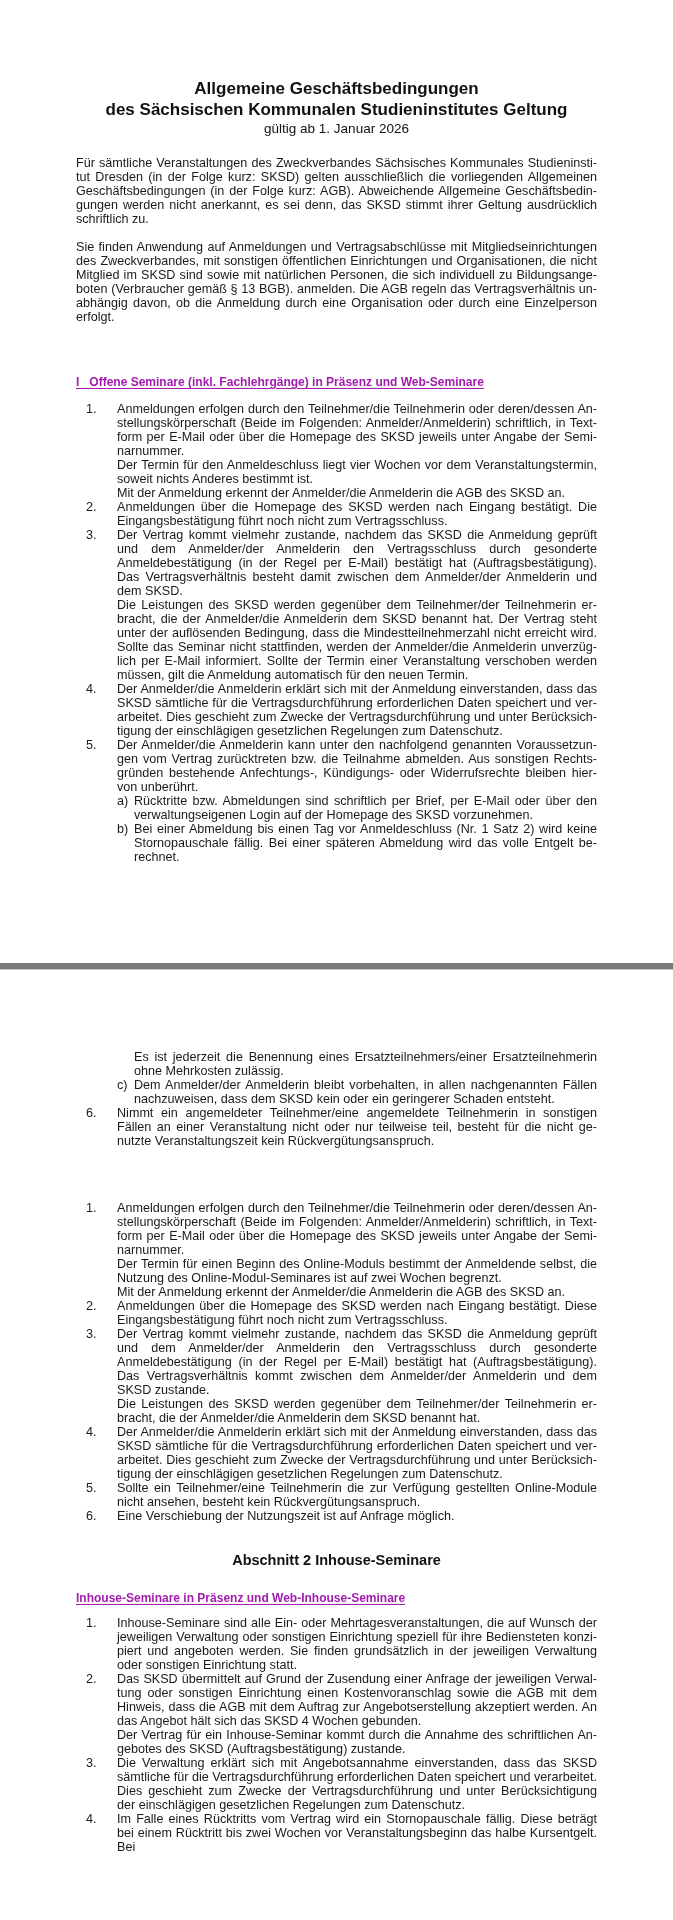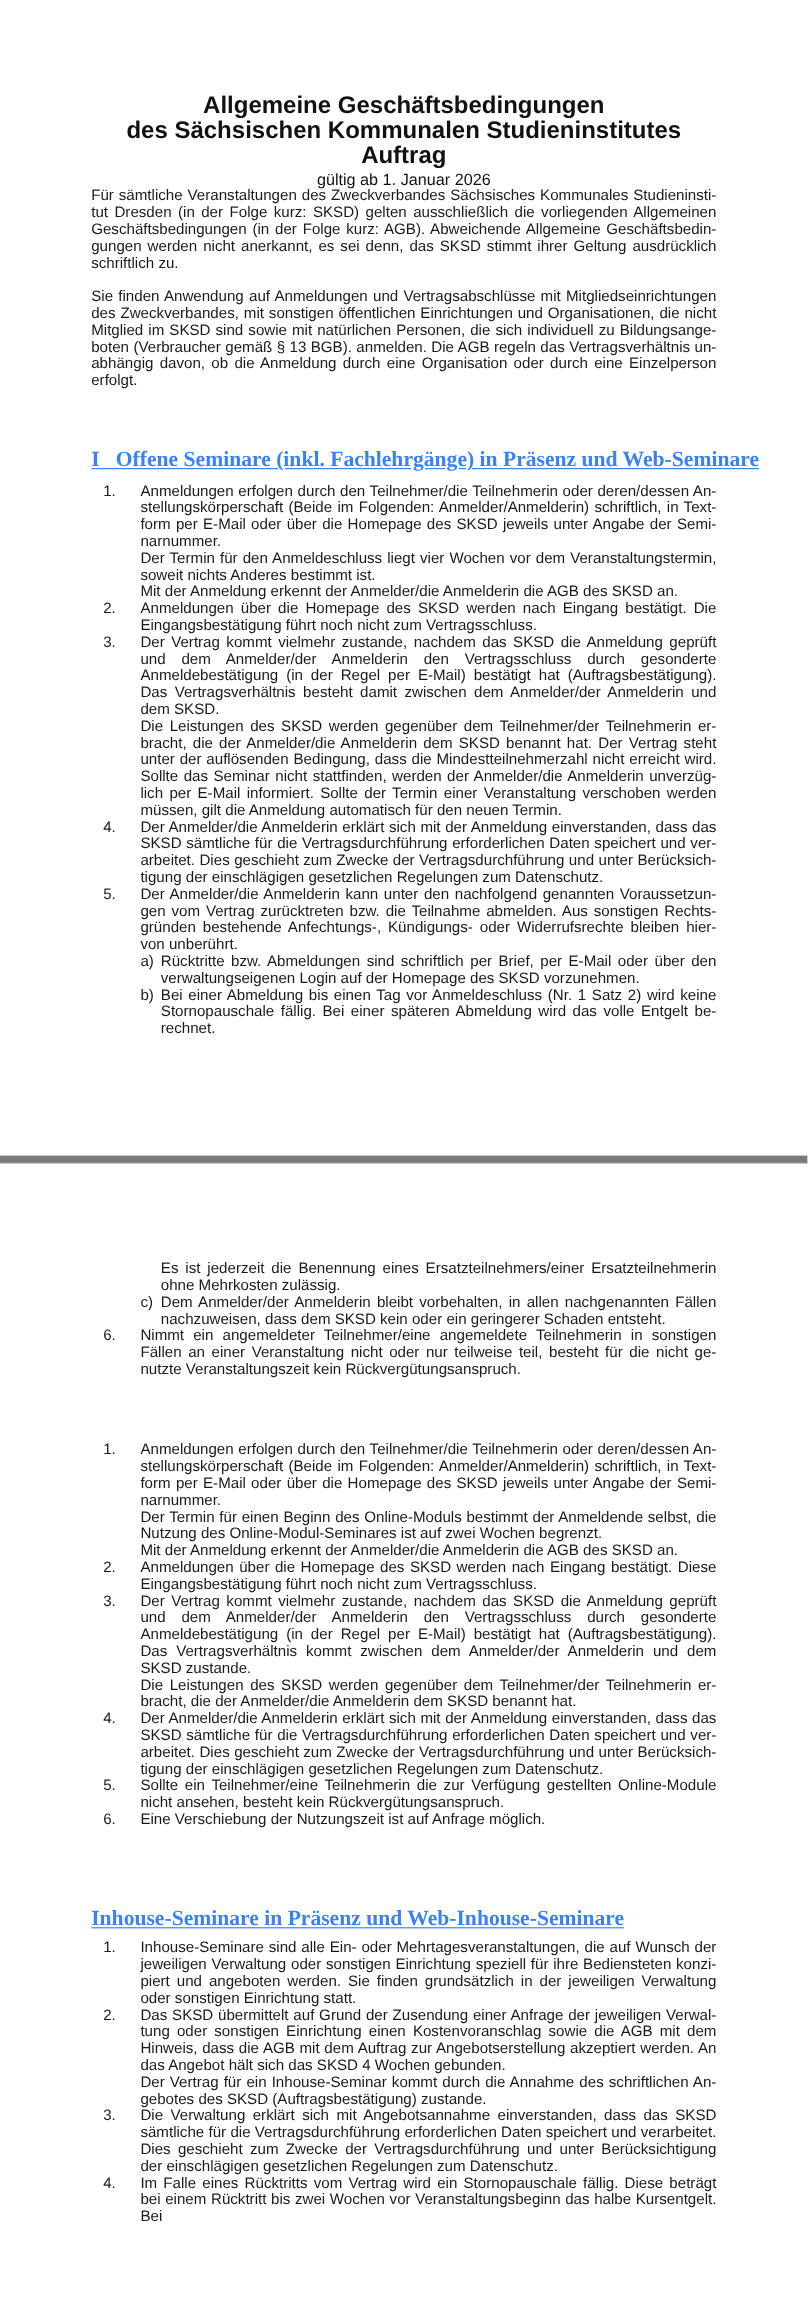--- a/index.html
+++ b/index.html
@@ -3,41 +3,41 @@
 <meta charset="utf-8">
 <style>
   * { box-sizing: border-box; margin: 0; padding: 0; }
   html, body { width: 673px; height: 1920px; background: #ffffff; overflow: hidden; }
   body { font-family: "Liberation Sans", sans-serif; color: #1a1a1a; position: relative; }
   .page { position: absolute; left: 0; width: 673px; background: #ffffff; }
   .page1 { top: 0; height: 963px; }
   .separator { position: absolute; left: 0; top: 963px; width: 673px; height: 7px; background: #7a7a7a; border-bottom: 1px solid #c8c8c8; }
   .page2 { top: 971px; height: 949px; padding-left: 11px; }
   .content { position: absolute; left: 76px; width: 521px; }
-  .title { text-align: center; font-weight: bold; font-size: 20px; line-height: 21px; color: #111; }
+  .title { text-align: center; font-weight: bold; font-size: 17px; line-height: 21px; color: #111; }
   .subtitle { text-align: center; font-size: 13.5px; line-height: 17px; color: #111; }
   .para { font-size: 12.6px; line-height: 14px; text-align: justify; hyphens: manual; margin-top: 12px; }
   .section-title { text-align: center; font-weight: bold; font-size: 14.5px; line-height: 18px; color: #111; }
-  .sub-heading { font-weight: bold; font-size: 18px; line-height: 16px; text-decoration: underline; text-underline-offset: 2px; color: #3b82f6; white-space: pre; font-family: Liberation Serif, serif; }
+  .sub-heading { font-weight: bold; font-size: 12px; line-height: 16px; text-decoration: underline; text-underline-offset: 2px; color: #a21caf; white-space: pre; }
   .list { list-style: none; }
   .item { position: relative; padding-left: 41px; font-size: 12.6px; line-height: 14px; text-align: justify; }
   .item .num { position: absolute; left: 10px; top: 0; }
   .item p { text-align: justify; }
   .subitem { position: relative; padding-left: 17px; font-size: 12.6px; line-height: 14px; text-align: justify; }
   .subitem .letter { position: absolute; left: 0; top: 0; }
   .cont { padding-left: 58px; font-size: 12.6px; line-height: 14px; text-align: justify; }
 </style>
 </head>
 <body>
 
 <div class="page page1">
 
   <div class="content" style="top:78px;">
     <div class="title">Allgemeine Geschäftsbedingungen</div>
-    <div class="title">des Sächsischen Kommunalen Studieninstitutes Auftrag</div>
+    <div class="title">des Sächsischen Kommunalen Studieninstitutes Geltung</div>
     <div class="subtitle">gültig ab 1. Januar 2026</div>
   </div>
 
   <p class="para content" style="top:144px;">Für sämtliche Veranstaltungen des Zweckverbandes Sächsisches Kommunales Studieninsti­tut Dresden (in der Folge kurz: SKSD) gelten ausschließlich die vorliegenden Allgemeinen Geschäftsbedingungen (in der Folge kurz: AGB). Abweichende Allgemeine Geschäftsbedin­gungen werden nicht anerkannt, es sei denn, das SKSD stimmt ihrer Geltung ausdrücklich schriftlich zu.</p>
   <p class="para content" style="top:228px;">Sie finden Anwendung auf Anmeldungen und Vertragsabschlüsse mit Mitgliedseinrichtungen des Zweckverbandes, mit sonstigen öffentlichen Einrichtungen und Organisationen, die nicht Mitglied im SKSD sind sowie mit natürlichen Personen, die sich individuell zu Bildungsange­boten (Verbraucher gemäß § 13 BGB). anmelden. Die AGB regeln das Vertragsverhältnis un­abhängig davon, ob die Anmeldung durch eine Organisation oder durch eine Einzelperson erfolgt.</p>
 
 
   <div class="sub-heading content" style="top:374px;">I   Offene Seminare (inkl. Fachlehrgänge) in Präsenz und Web-Seminare</div>
 
   <ol class="list content" style="top:402px;">
@@ -115,20 +115,21 @@
     <li class="item">
       <span class="num">5.</span>
       <p>Sollte ein Teilnehmer/eine Teilnehmerin die zur Verfügung gestellten Online-Module nicht ansehen, besteht kein Rückvergütungsanspruch.</p>
     </li>
     <li class="item">
       <span class="num">6.</span>
       <p>Eine Verschiebung der Nutzungszeit ist auf Anfrage möglich.</p>
     </li>
   </ol>
 
+  <div class="section-title content" style="top:580px;">Abschnitt 2 Inhouse-Seminare</div>
 
   <div class="sub-heading content" style="top:619px;">Inhouse-Seminare in Präsenz und Web-Inhouse-Seminare</div>
 
   <ol class="list content" style="top:645px;">
     <li class="item">
       <span class="num">1.</span>
       <p>Inhouse-Seminare sind alle Ein- oder Mehrtagesveranstaltungen, die auf Wunsch der jeweiligen Verwaltung oder sonstigen Einrichtung speziell für ihre Bediensteten konzi­piert und angeboten werden. Sie finden grundsätzlich in der jeweiligen Verwaltung oder sonstigen Einrichtung statt.</p>
     </li>
     <li class="item">
       <span class="num">2.</span>

